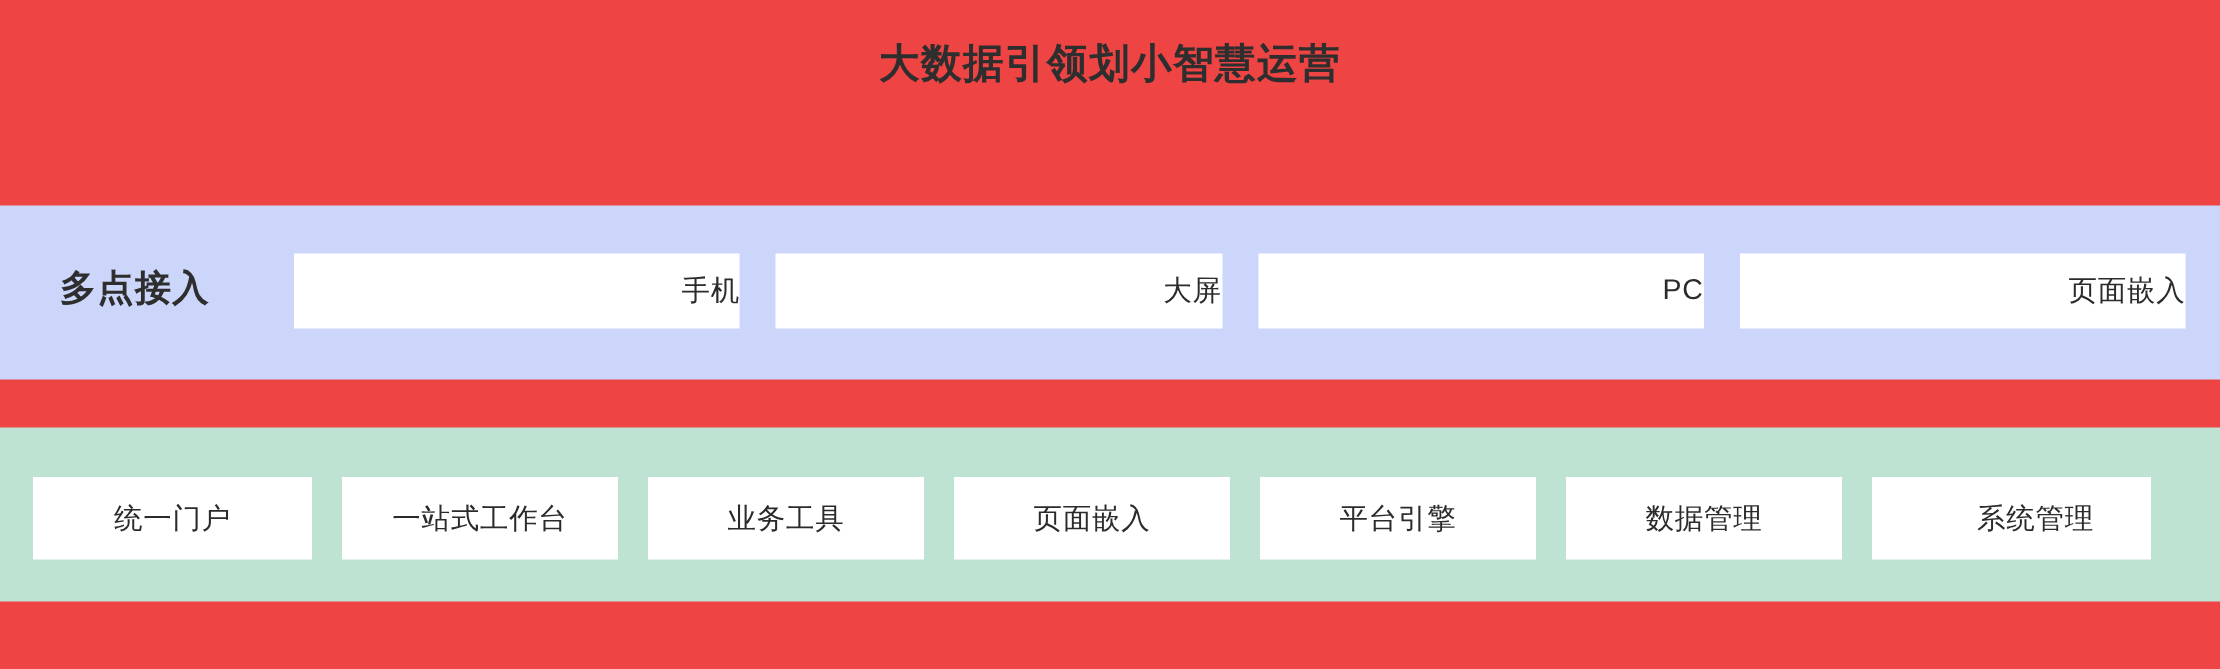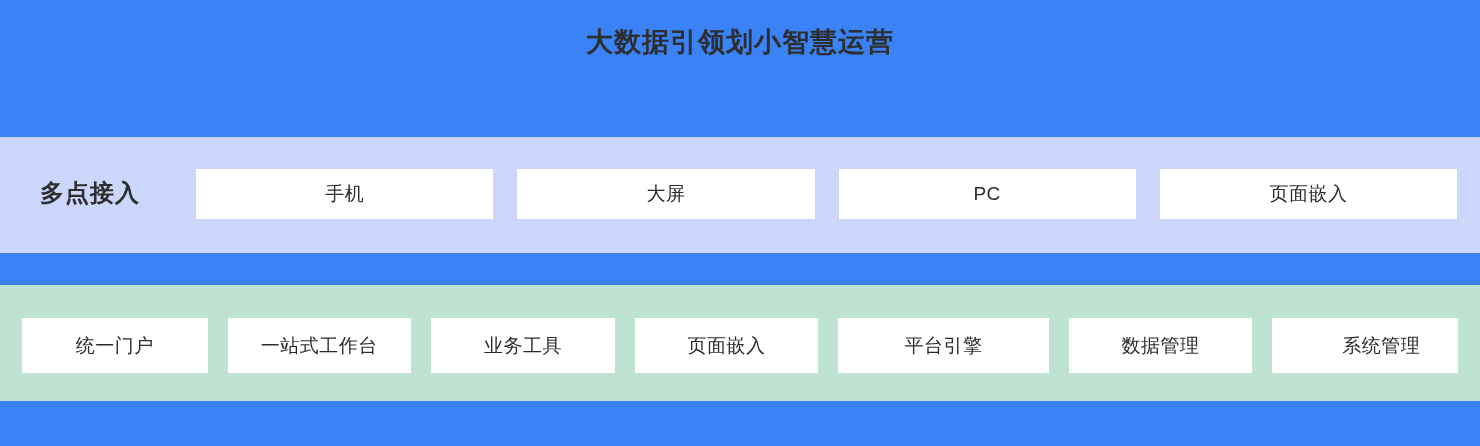--- a/index.html
+++ b/index.html
@@ -10,21 +10,21 @@
     width: 1480px;
     height: 446px;
     background: #ffffff;
     font-family: "Liberation Sans", "DejaVu Sans", sans-serif;
     overflow: hidden;
   }
   .page {
     position: relative;
     width: 1480px;
     height: 446px;
-    background: #3b82f6;
+    background: #ef4444;
   }
 
   
   .title {
     position: absolute;
     left: 0;
     top: 24px;
     width: 1480px;
     text-align: center;
     font-size: 27px;
@@ -90,28 +90,28 @@
     background: #ffffff;
     display: flex;
     align-items: center;
     justify-content: center;
     font-size: 19px;
     color: #2b2b2b;
     letter-spacing: 0.5px;
     box-sizing: border-box;
     white-space: nowrap;
   }
-  .cards-access .card { flex: 1 1 0; }
+  .cards-access .card { flex: 1 1 0; justify-content: flex-end; }
 
   
   .cards-platform .card.w-portal      { width: 186px; }
   .cards-platform .card.w-workbench   { width: 184px; }
   .cards-platform .card.w-biztool     { width: 184px; }
   .cards-platform .card.w-techtool    { width: 184px; }
-  .cards-platform .card.w-engine      { width: 211px; }
+  .cards-platform .card.w-engine      { width: 184px; }
   .cards-platform .card.w-datamgmt    { width: 184px; }
   .cards-platform .card.w-sysmgmt     { width: 186px; padding-left: 32px; }
 </style>
 </head>
 <body>
 
 <div class="page">
 
   <div class="title">大数据引领划小智慧运营</div>
 

